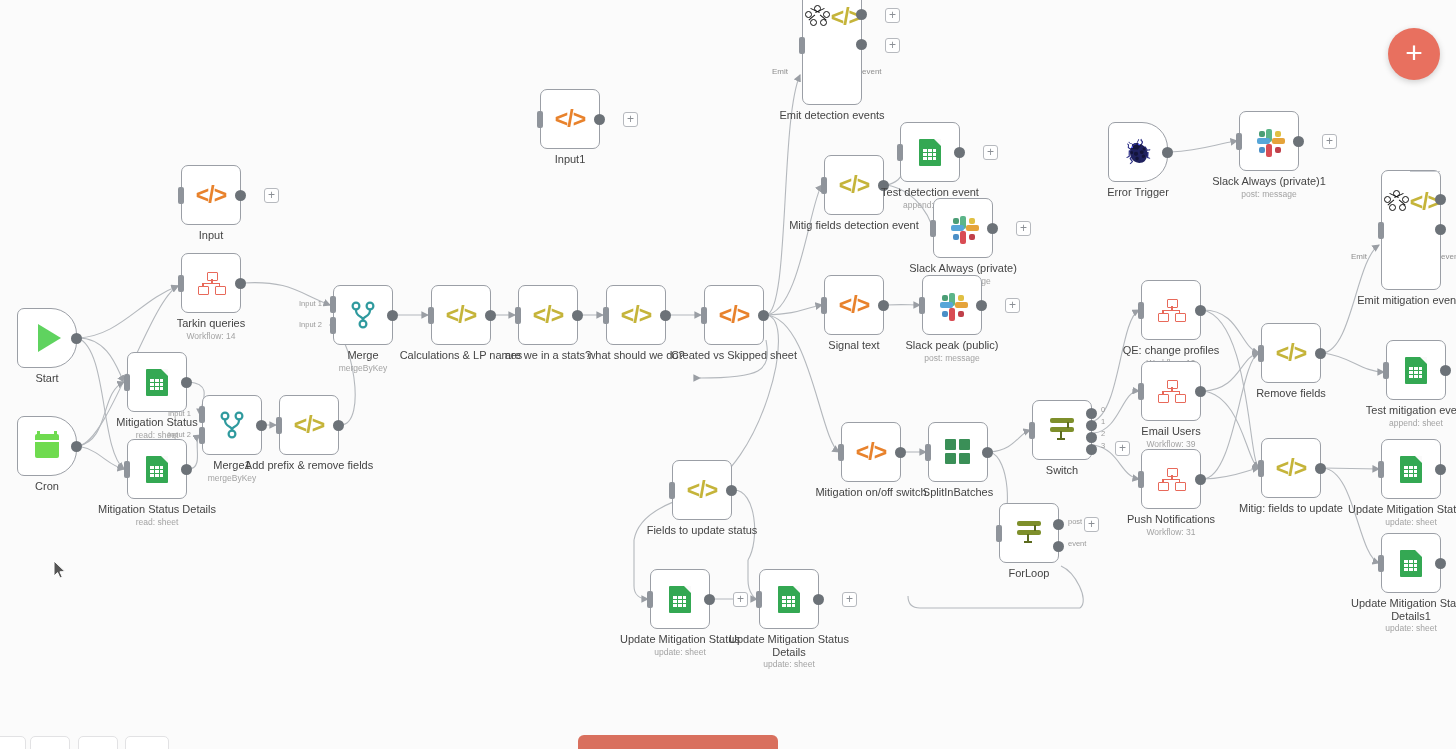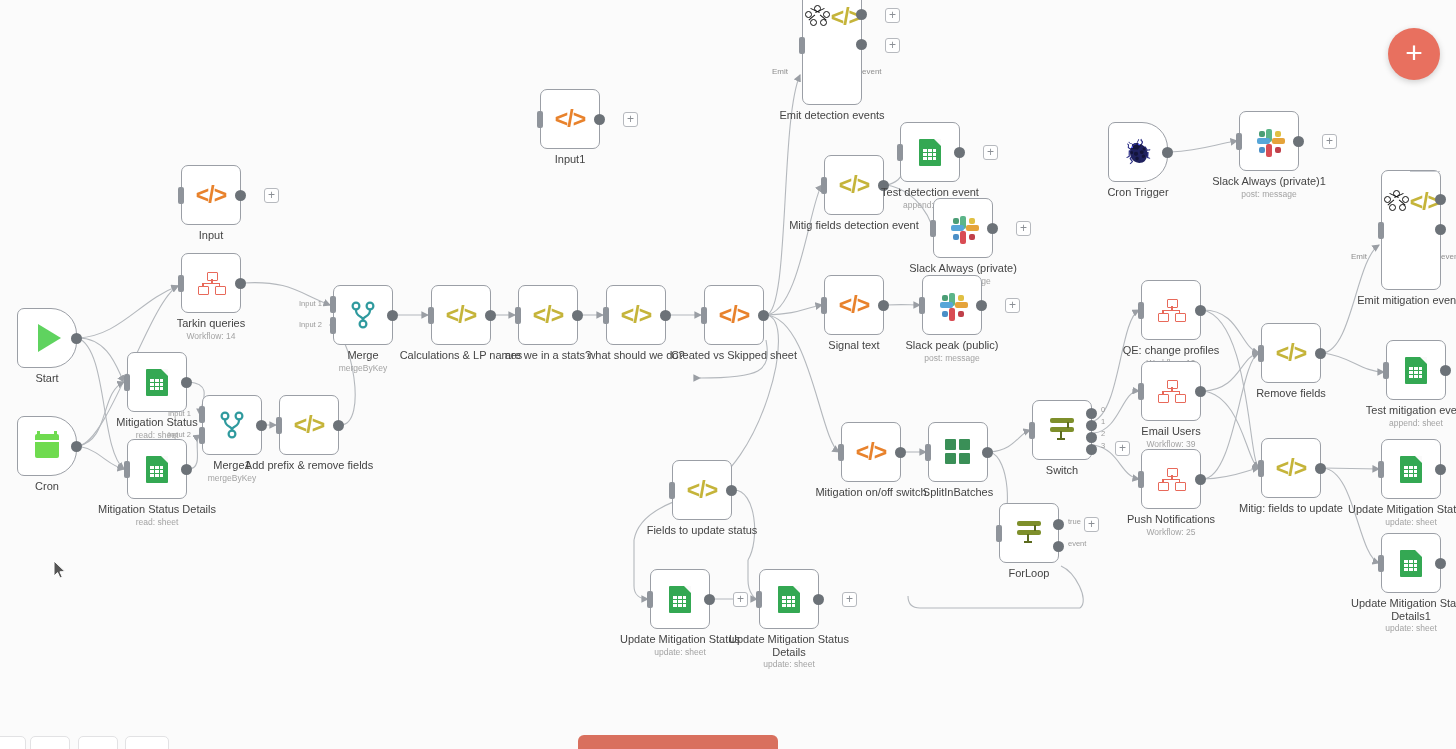--- a/index.html
+++ b/index.html
@@ -469,21 +469,21 @@
         <div class="plus">+</div>
         <div class="caption">Slack peak (public)<span class="subcap">post: message</span></div>
       </div>
       <div class="node trigger" style="left: 1138px; top: 152px;">
         <div class="nbox">
           <div class="ninner">
             <div class="ic bug" style="filter: grayscale(1) brightness(0.4) sepia(1) hue-rotate(200deg) saturate(6);">🐞</div>
           </div>
         </div>
         <div class="dot"></div>
-        <div class="caption">Cron Trigger</div>
+        <div class="caption">Error Trigger</div>
       </div>
       <div class="node" style="left: 1269px; top: 141px;">
         <div class="nbox">
           <div class="ninner">
             <div class="ic slack">
               <i style="background: rgb(92, 181, 137); left: 9px; top: 0px; width: 6px; height: 13px;"></i>
               <i style="background: rgb(229, 163, 58); left: 15px; top: 9px; width: 13px; height: 6px;"></i>
               <i style="background: rgb(217, 76, 83); left: 9px; top: 15px; width: 6px; height: 13px;"></i>
               <i style="background: rgb(87, 166, 216); left: 0px; top: 9px; width: 13px; height: 6px;"></i>
               <i style="background: rgb(76, 158, 118); left: 2px; top: 2px; width: 6px; height: 6px;"></i>
@@ -600,21 +600,21 @@
               <i style="left:2px;top:1px;width:24px;height:5px"></i>
               <i style="left:2px;top:10px;width:24px;height:5px"></i>
               <b style="left:19px;top:5px;width:2px;height:6px"></b>
               <b style="left:12px;top:14px;width:2px;height:8px"></b>
               <b style="left:9px;top:21px;width:8px;height:2px"></b>
             </div>
           </div>
         </div>
         <div class="inp"></div>
         <div class="dot" style="top: -14px;"></div>
-        <div class="portlbl" style="left: 39px; top: -16px;">true</div>
+        <div class="portlbl" style="left: 39px; top: -16px;">post</div>
         <div class="dot" style="top: 8px;"></div>
         <div class="portlbl" style="left: 39px; top: 6px;">event</div>
         <div class="plus" style="top: -16px; left: 55px;">+</div>
         <div class="caption">ForLoop</div>
       </div>
       <div class="node" style="left: 1171px; top: 310px;">
         <div class="nbox">
           <div class="ninner">
             <div class="ic wf">
               <i style="left:9px;top:0;width:9px;height:7px"></i>
@@ -658,21 +658,21 @@
               <i style="left:17px;top:14px;width:9px;height:7px"></i>
               <b style="left:13px;top:7px;width:1.6px;height:4px"></b>
               <b style="left:4px;top:10.5px;width:18px;height:1.6px"></b>
               <b style="left:4px;top:10.5px;width:1.6px;height:4px"></b>
               <b style="left:20.5px;top:10.5px;width:1.6px;height:4px"></b>
             </div>
           </div>
         </div>
         <div class="inp"></div>
         <div class="dot"></div>
-        <div class="caption">Push Notifications<span class="subcap">Workflow: 25</span></div>
+        <div class="caption">Push Notifications<span class="subcap">Workflow: 31</span></div>
       </div>
       <div class="node" style="left: 1291px; top: 353px;">
         <div class="nbox">
           <div class="ninner">
             <div class="ic code y">&lt;/&gt;</div>
           </div>
         </div>
         <div class="inp"></div>
         <div class="dot"></div>
         <div class="caption">Remove fields</div>

